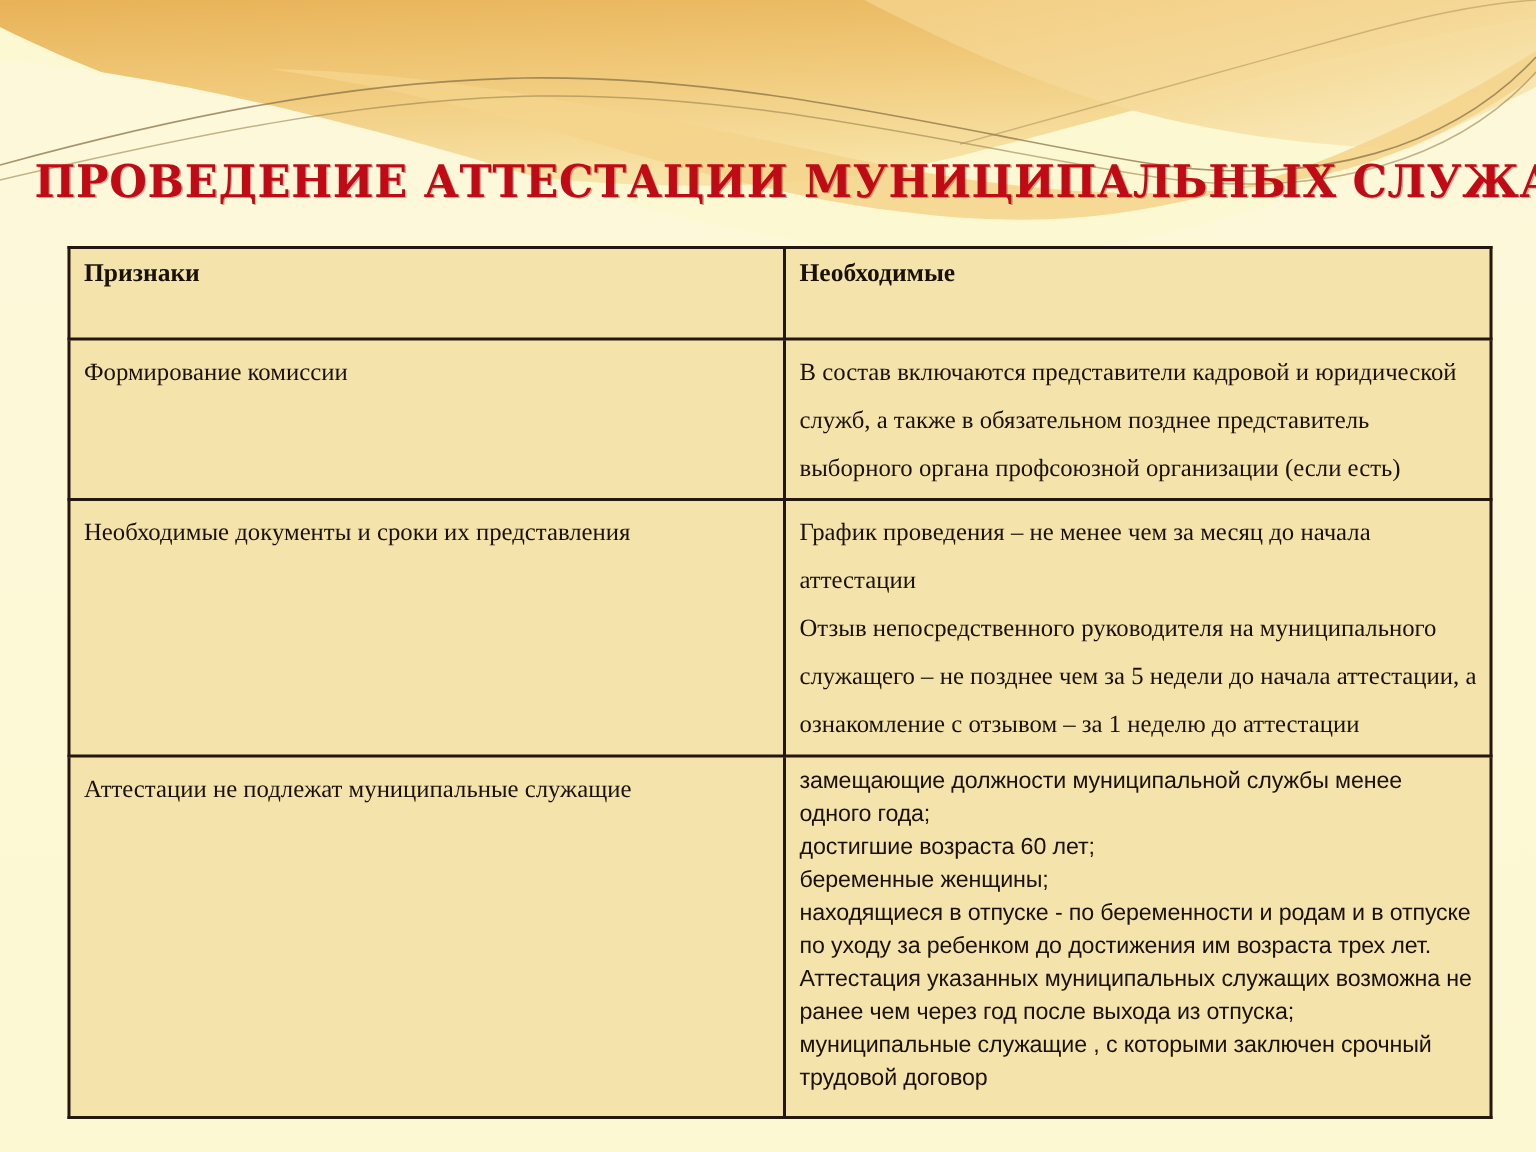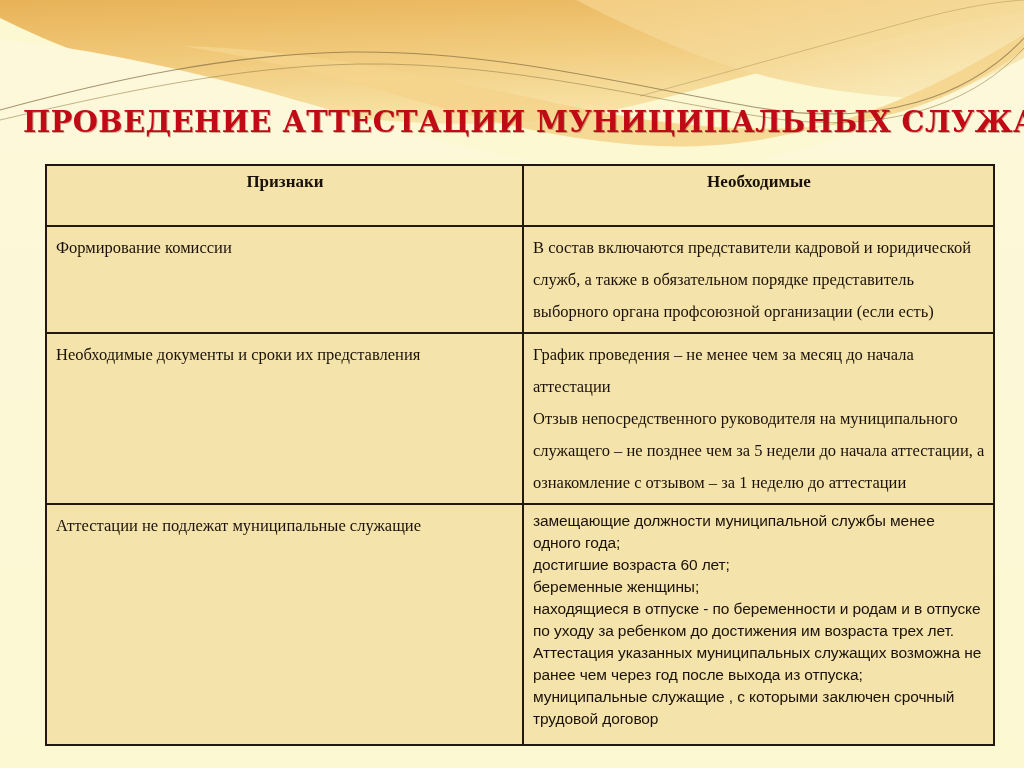--- a/index.html
+++ b/index.html
@@ -64,21 +64,21 @@
     background: #F5E3AC;
     vertical-align: top;
     padding: 5px 8px 4px 9px;
     color: #1A1208;
   }
   #content-table col.col-signs { width: 477px; }
   #content-table col.col-attest { width: 471px; }
 
   .hdr-cell {
     height: 50px;
-    text-align: center;
+    text-align: left;
     font-weight: bold;
     font-size: 17px;
     line-height: 22px;
     padding-top: 8px;
   }
 
   .body-cell {
     font-size: 16.5px;
     line-height: 32px;
   }
@@ -162,21 +162,21 @@
   <thead>
     <tr>
       <th class="hdr-cell">Признаки</th>
       <th class="hdr-cell">Необходимые</th>
     </tr>
   </thead>
   <tbody>
     <tr class="row-1">
       <td class="body-cell">Формирование комиссии</td>
       <td class="body-cell">
-        <p>В состав включаются представители кадровой и юридической служб, а также в обязательном порядке представитель выборного органа профсоюзной организации (если есть)</p>
+        <p>В состав включаются представители кадровой и юридической служб, а также в обязательном позднее представитель выборного органа профсоюзной организации (если есть)</p>
       </td>
     </tr>
     <tr class="row-2">
       <td class="body-cell">Необходимые документы и сроки их представления</td>
       <td class="body-cell">
         <p>График проведения – не менее чем за месяц до начала аттестации</p>
         <p>Отзыв непосредственного руководителя на муниципального служащего – не позднее чем за 5 недели до начала аттестации, а ознакомление с отзывом – за 1 неделю до аттестации</p>
       </td>
     </tr>
     <tr class="row-3">

